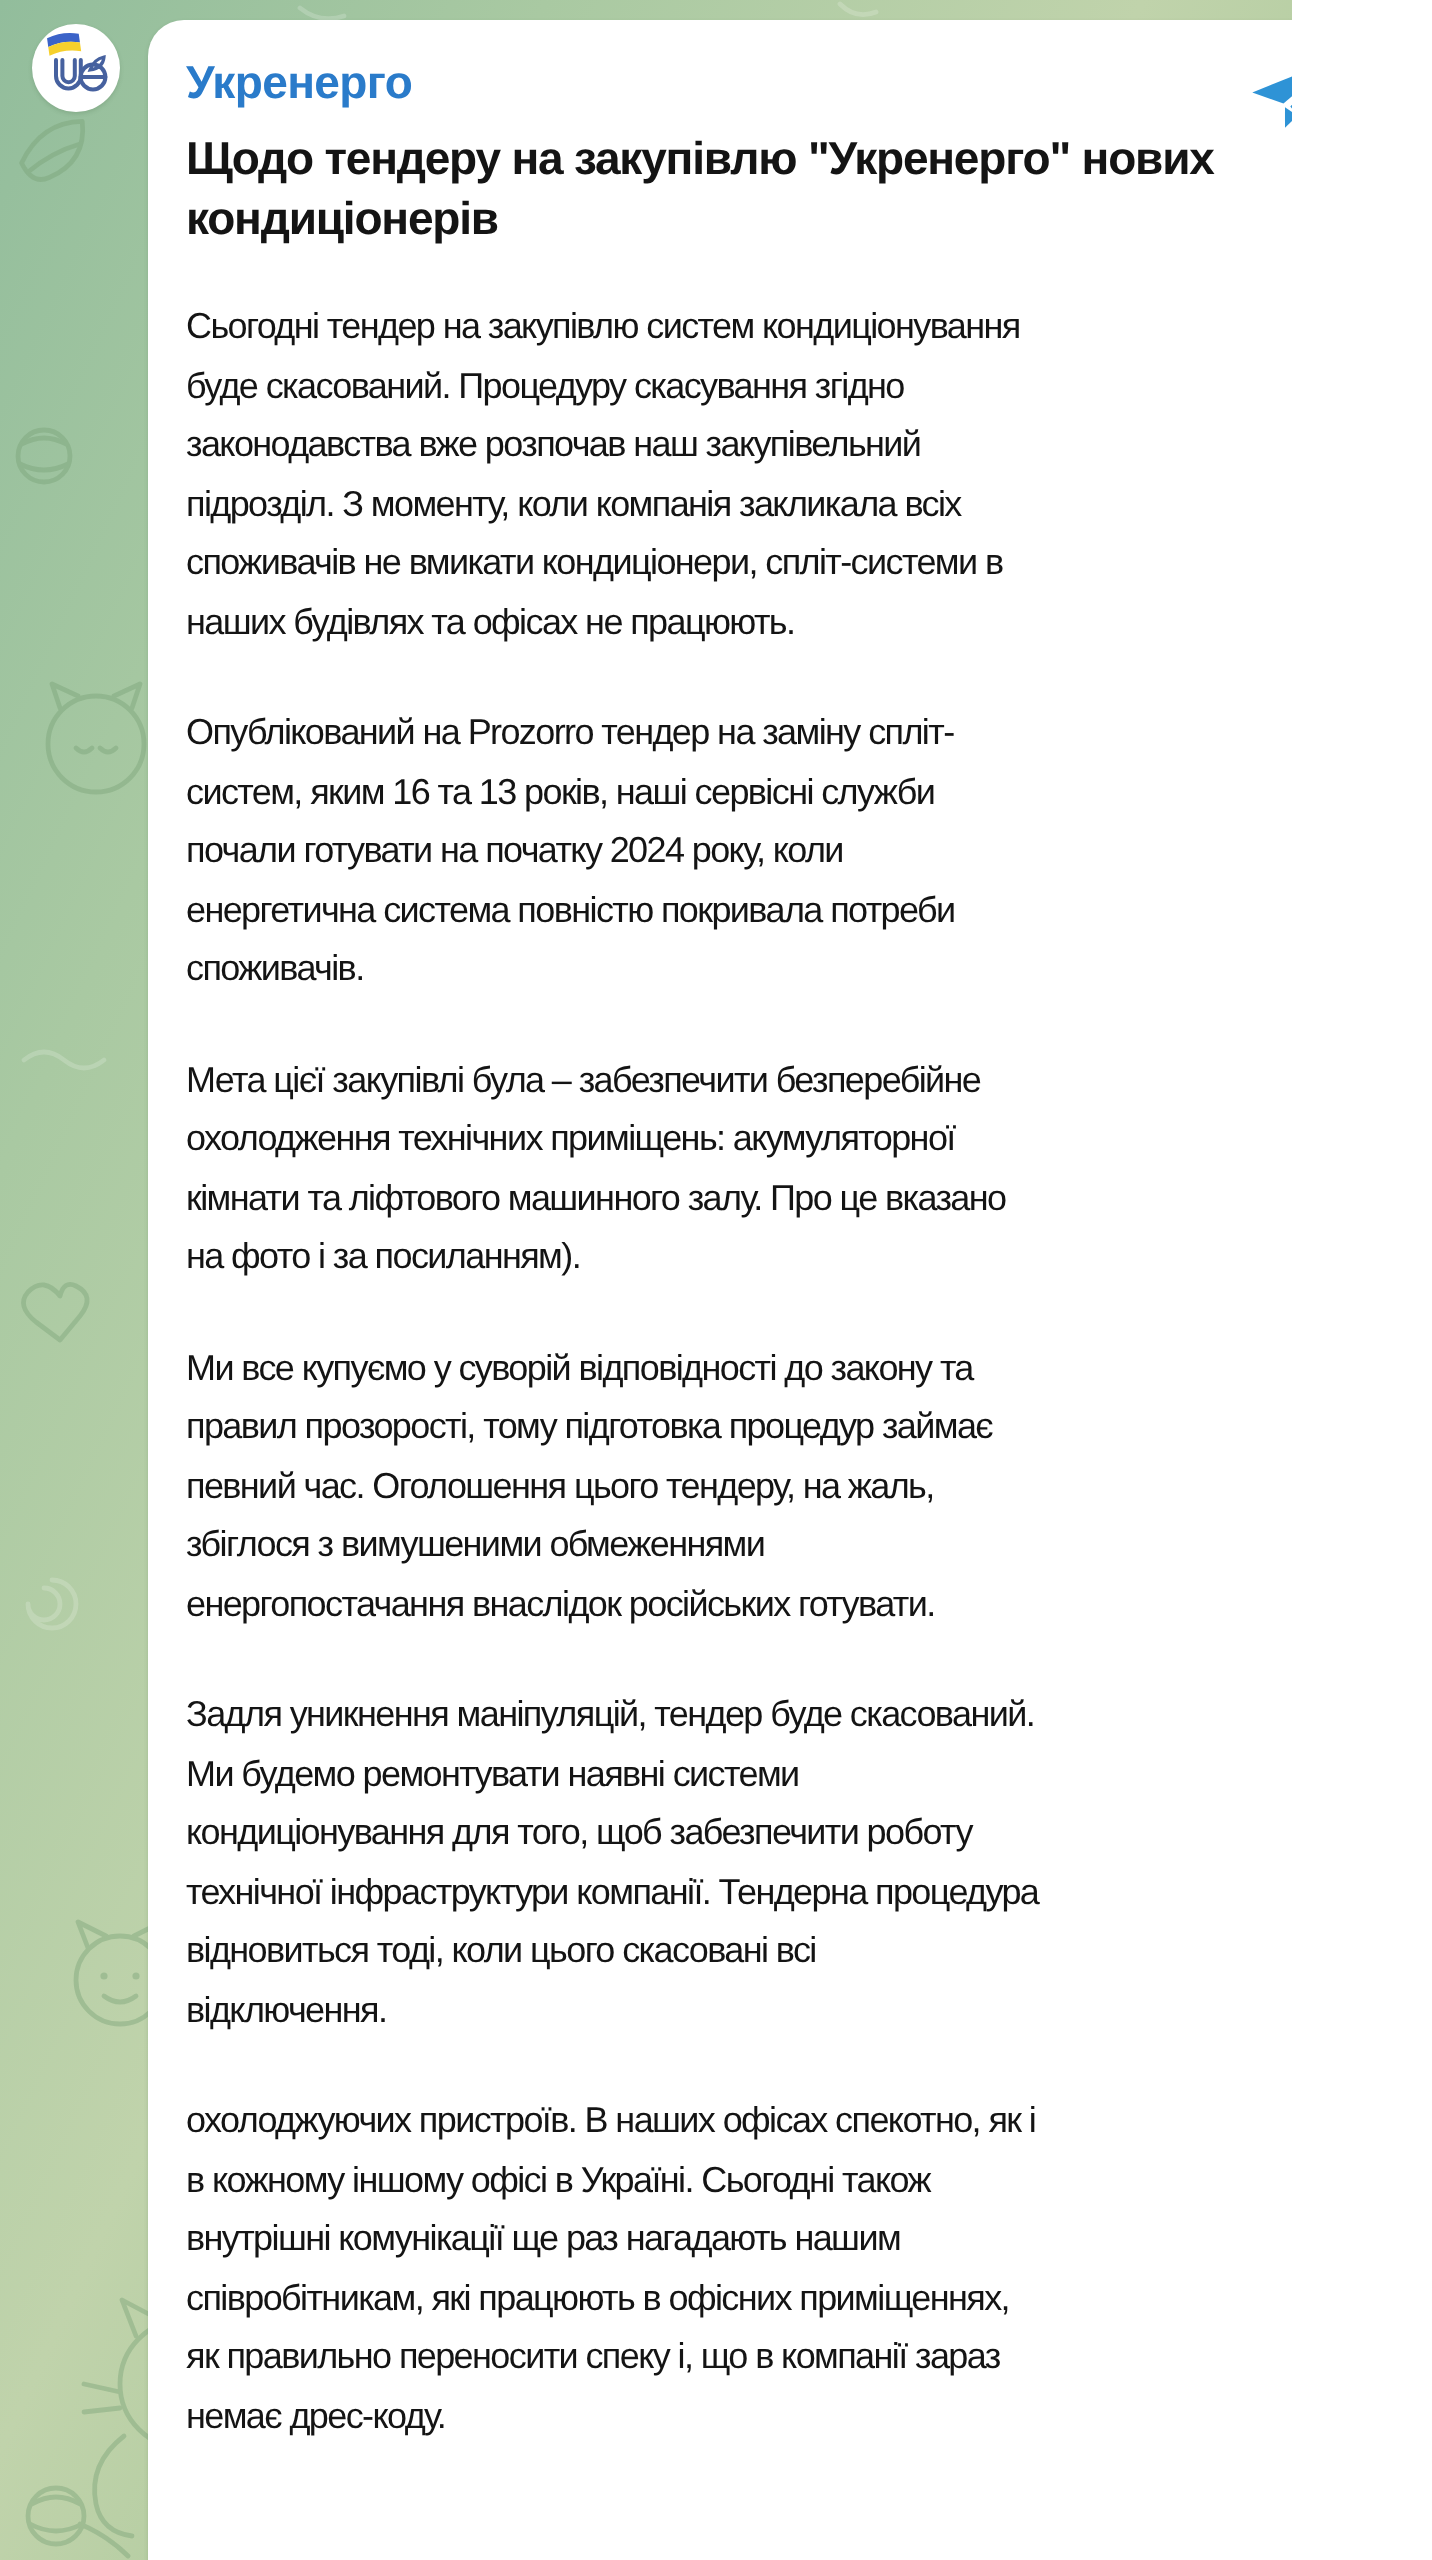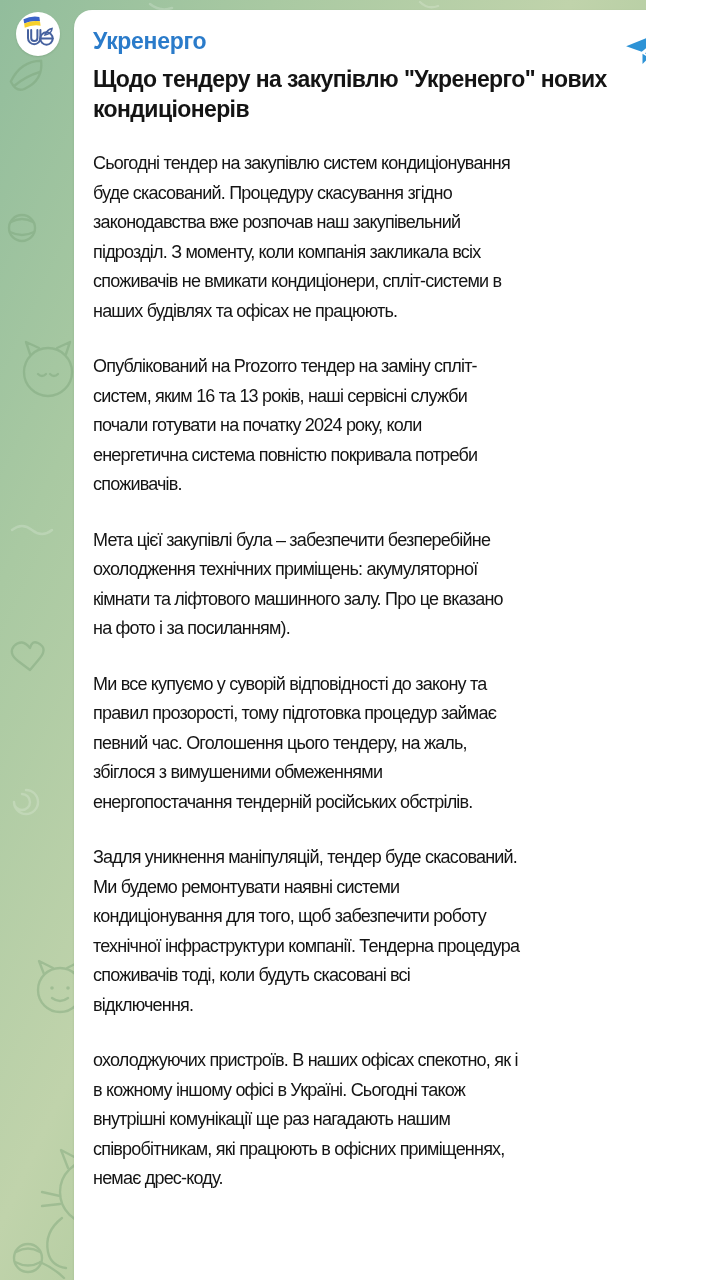--- a/index.html
+++ b/index.html
@@ -164,33 +164,34 @@
           <span class="line">Мета цієї закупівлі була – забезпечити безперебійне</span>
           <span class="line">охолодження технічних приміщень: акумуляторної</span>
           <span class="line">кімнати та ліфтового машинного залу. Про це вказано</span>
           <span class="line">на фото і за посиланням).</span>
         </p>
         <p class="para">
           <span class="line">Ми все купуємо у суворій відповідності до закону та</span>
           <span class="line">правил прозорості, тому підготовка процедур займає</span>
           <span class="line">певний час. Оголошення цього тендеру, на жаль,</span>
           <span class="line">збіглося з вимушеними обмеженнями</span>
-          <span class="line">енергопостачання тендерній російських обстрілів.</span>
+          <span class="line">енергопостачання внаслідок російських готувати.</span>
         </p>
         <p class="para">
           <span class="line">Задля уникнення маніпуляцій, тендер буде скасований.</span>
           <span class="line">Ми будемо ремонтувати наявні системи</span>
           <span class="line">кондиціонування для того, щоб забезпечити роботу</span>
           <span class="line">технічної інфраструктури компанії. Тендерна процедура</span>
-          <span class="line">споживачів тоді, коли будуть скасовані всі</span>
+          <span class="line">відновиться тоді, коли цього скасовані всі</span>
           <span class="line">відключення.</span>
         </p>
         <p class="para">
           <span class="line">охолоджуючих пристроїв. В наших офісах спекотно, як і</span>
           <span class="line">в кожному іншому офісі в Україні. Сьогодні також</span>
           <span class="line">внутрішні комунікації ще раз нагадають нашим</span>
           <span class="line">співробітникам, які працюють в офісних приміщеннях,</span>
+          <span class="line">як правильно переносити спеку і, що в компанії зараз</span>
           <span class="line">немає дрес-коду.</span>
         </p>
       </div>
   </div>
 
 </div>
 
 </body></html>

